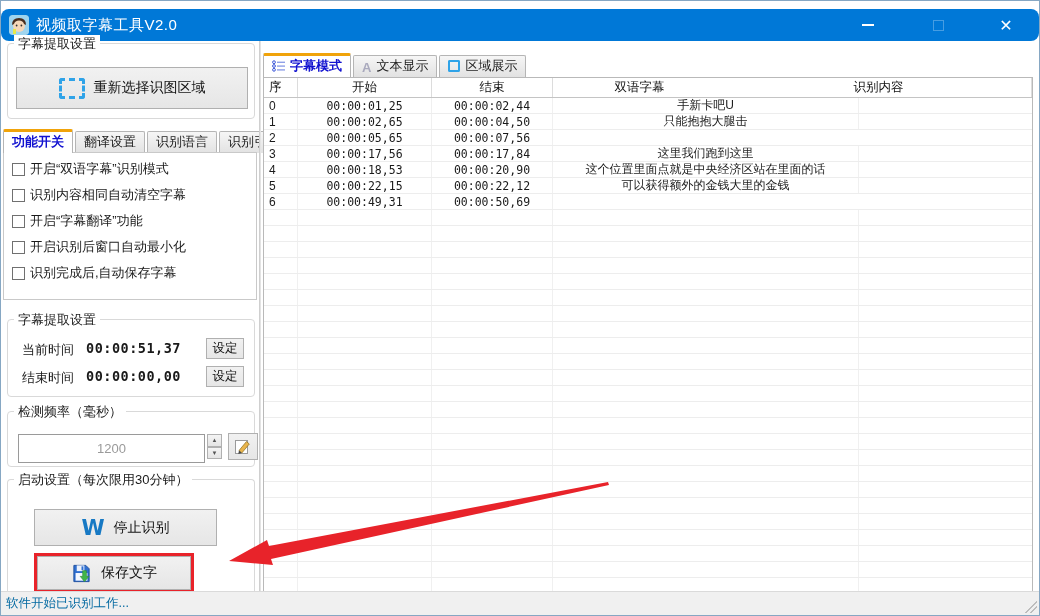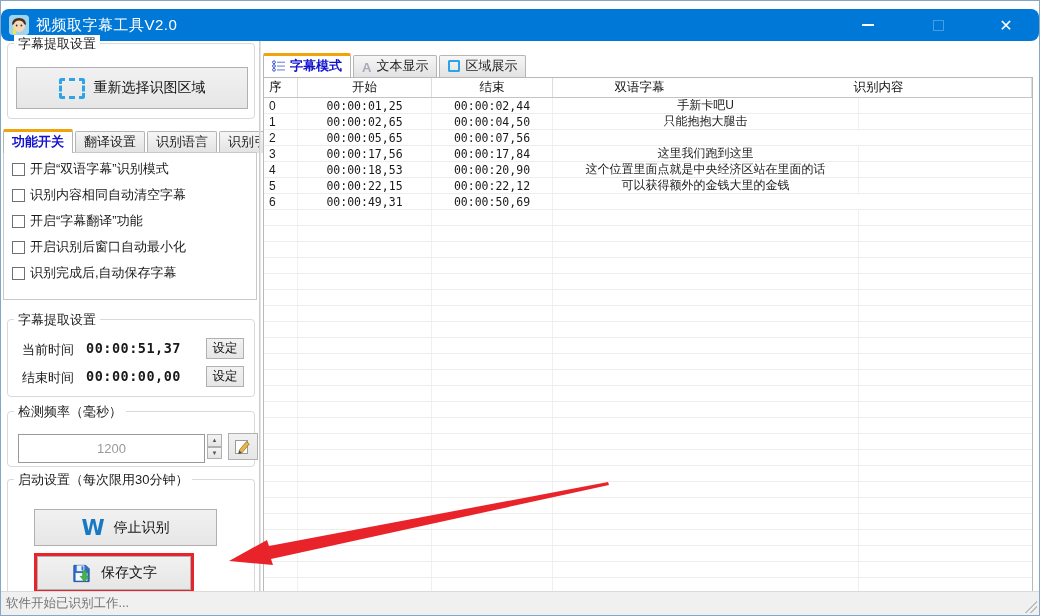--- a/index.html
+++ b/index.html
@@ -12,21 +12,21 @@
   .app-icon { width:20px; height:20px; margin:0 7px 0 8px; border-radius:3px; overflow:hidden; flex:0 0 auto; }
   .title-text { color:#fff; font-size:15px; letter-spacing:.5px; }
   .win-controls { position:absolute; right:0; top:0; height:32px; display:flex; }
   .win-btn { width:70px; height:32px; display:flex; align-items:center; justify-content:center; color:#fff; font-size:14px; cursor:default; }
   .win-btn:last-child { width:66px; }
   .min-glyph { display:block; width:12px; height:2px; background:#fff; }
   .max-glyph { display:block; width:11px; height:11px; border:1px solid rgba(255,255,255,.55); }
   .close-glyph { font-size:16px; font-weight:400; }
 
   
-  .statusbar { position:absolute; left:0; bottom:0; width:100%; height:24px; background:#f0f0f0; border-top:1px solid #dadada; line-height:23px; padding-left:5px; font-size:12.5px; color:#737373; }
+  .statusbar { position:absolute; left:0; bottom:0; width:100%; height:24px; background:#f0f0f0; border-top:1px solid #dadada; line-height:23px; padding-left:5px; font-size:12.5px; color:#0369a1; }
   .grip { position:absolute; right:2px; bottom:2px; width:12px; height:12px;
     background:linear-gradient(135deg,transparent 50%,#bdbdbd 50%,#bdbdbd 58%,transparent 58%,transparent 70%,#bdbdbd 70%,#bdbdbd 78%,transparent 78%); }
 
   
   .group { position:absolute; left:6px; width:248px; border:1px solid #d9d9d9; border-radius:4px; background:#fff; }
   .group-title { position:absolute; top:-9px; left:6px; background:#fff; padding:0 4px; font-size:13px; color:#1a1a1a; }
 
   .btn { background:linear-gradient(#f1f1f1,#e6e6e6); border:1px solid #b0b0b0; display:flex; align-items:center; justify-content:center; gap:9px; cursor:pointer; font-size:14px; color:#111; }
 
   .reselect-btn { position:absolute; left:8px; top:23px; width:232px; height:42px; }

